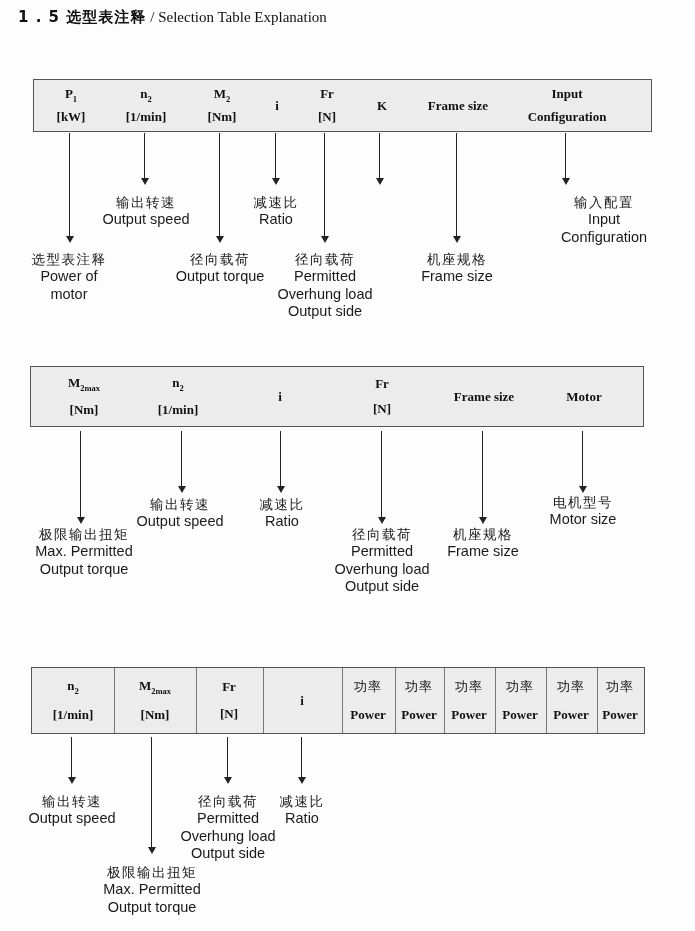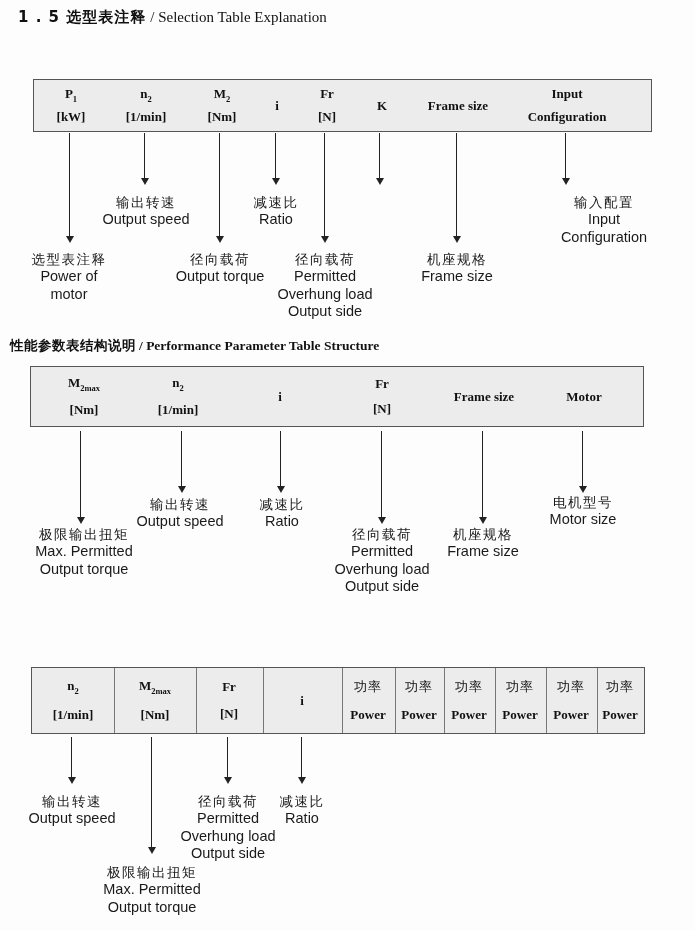--- a/index.html
+++ b/index.html
@@ -128,23 +128,20 @@
     <div class="cn">径向载荷</div>
     <div class="en">Permitted</div>
     <div class="en">Overhung load</div>
     <div class="en">Output side</div>
   </div>
   <div class="lbl" style="left:457px;top:251px">
     <div class="cn">机座规格</div>
     <div class="en">Frame size</div>
   </div>
 
-  <div class="sec-heading" style="top:337px">
-    <span class="cn">性能参数表结构说明</span><span class="en">/ Performance Parameter Table Structure</span>
-  </div>
 
   <div class="htable" style="left:30px;top:366px;width:612px;height:59px">
     <div class="tcell" style="left:53px">
       <div class="cl"><span>M</span><sub>2max</sub></div>
       <div class="cl">[Nm]</div>
     </div>
     <div class="tcell" style="left:147px">
       <div class="cl"><span>n</span><sub>2</sub></div>
       <div class="cl">[1/min]</div>
     </div>

